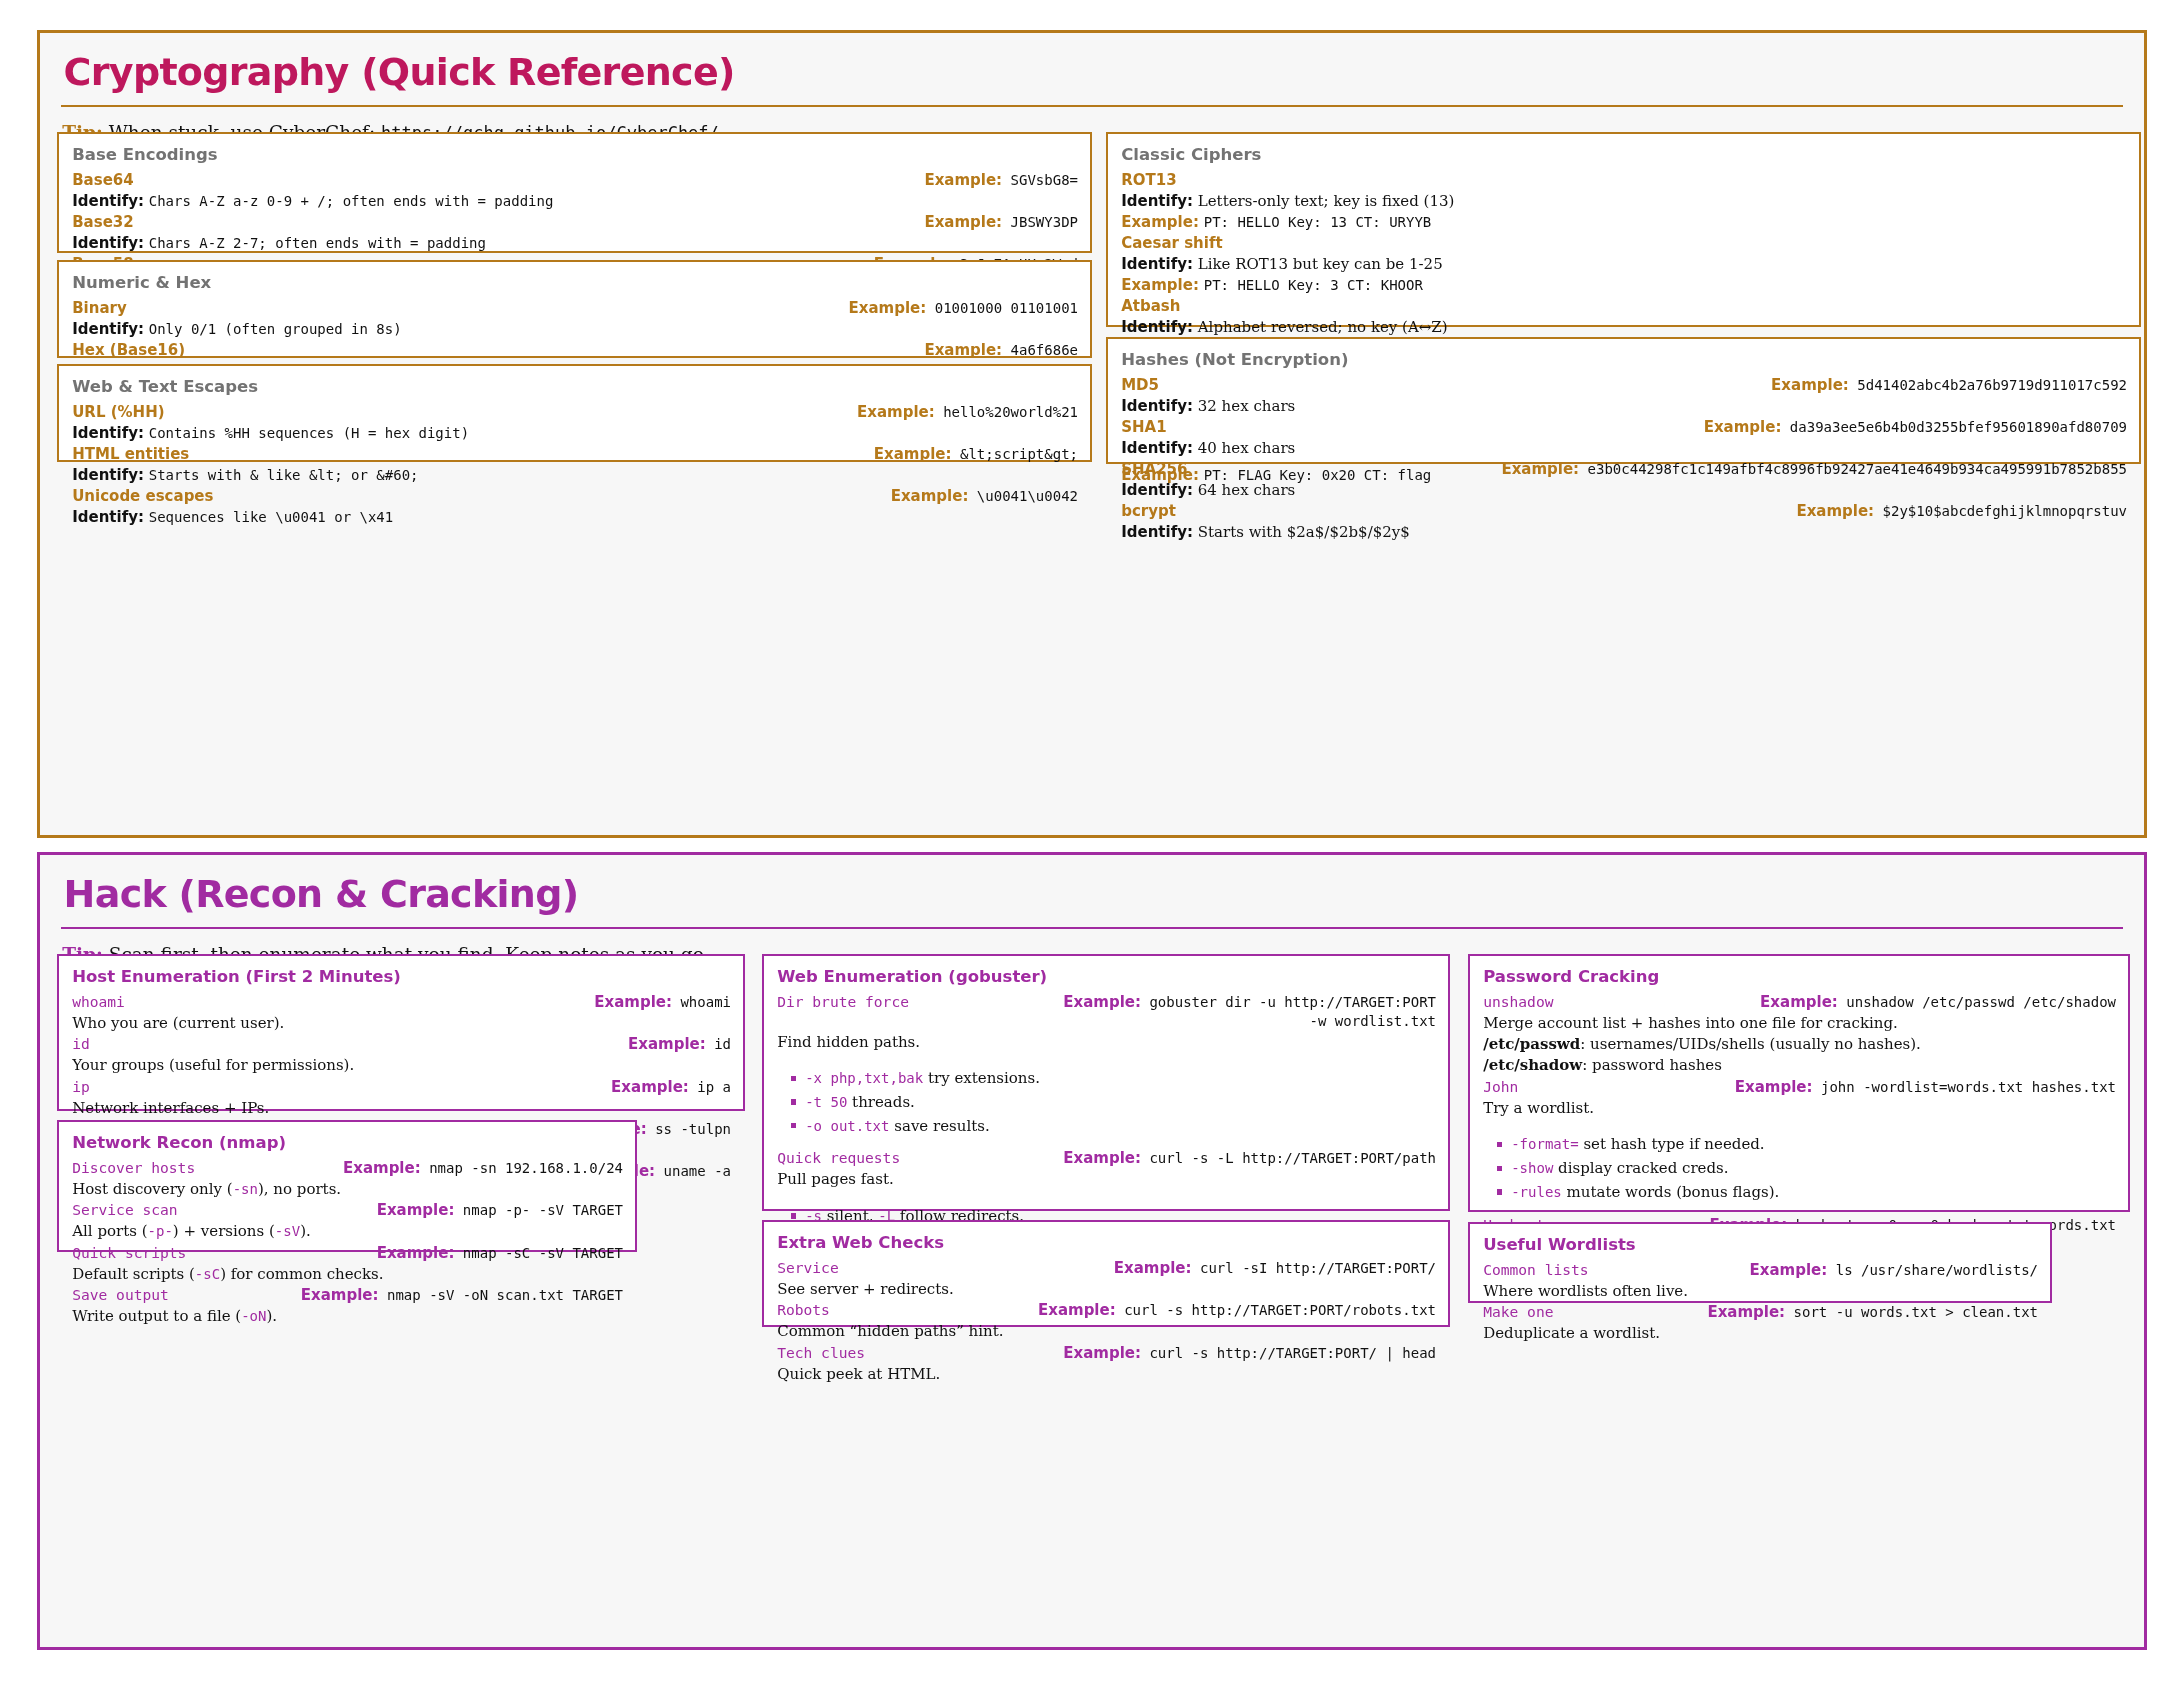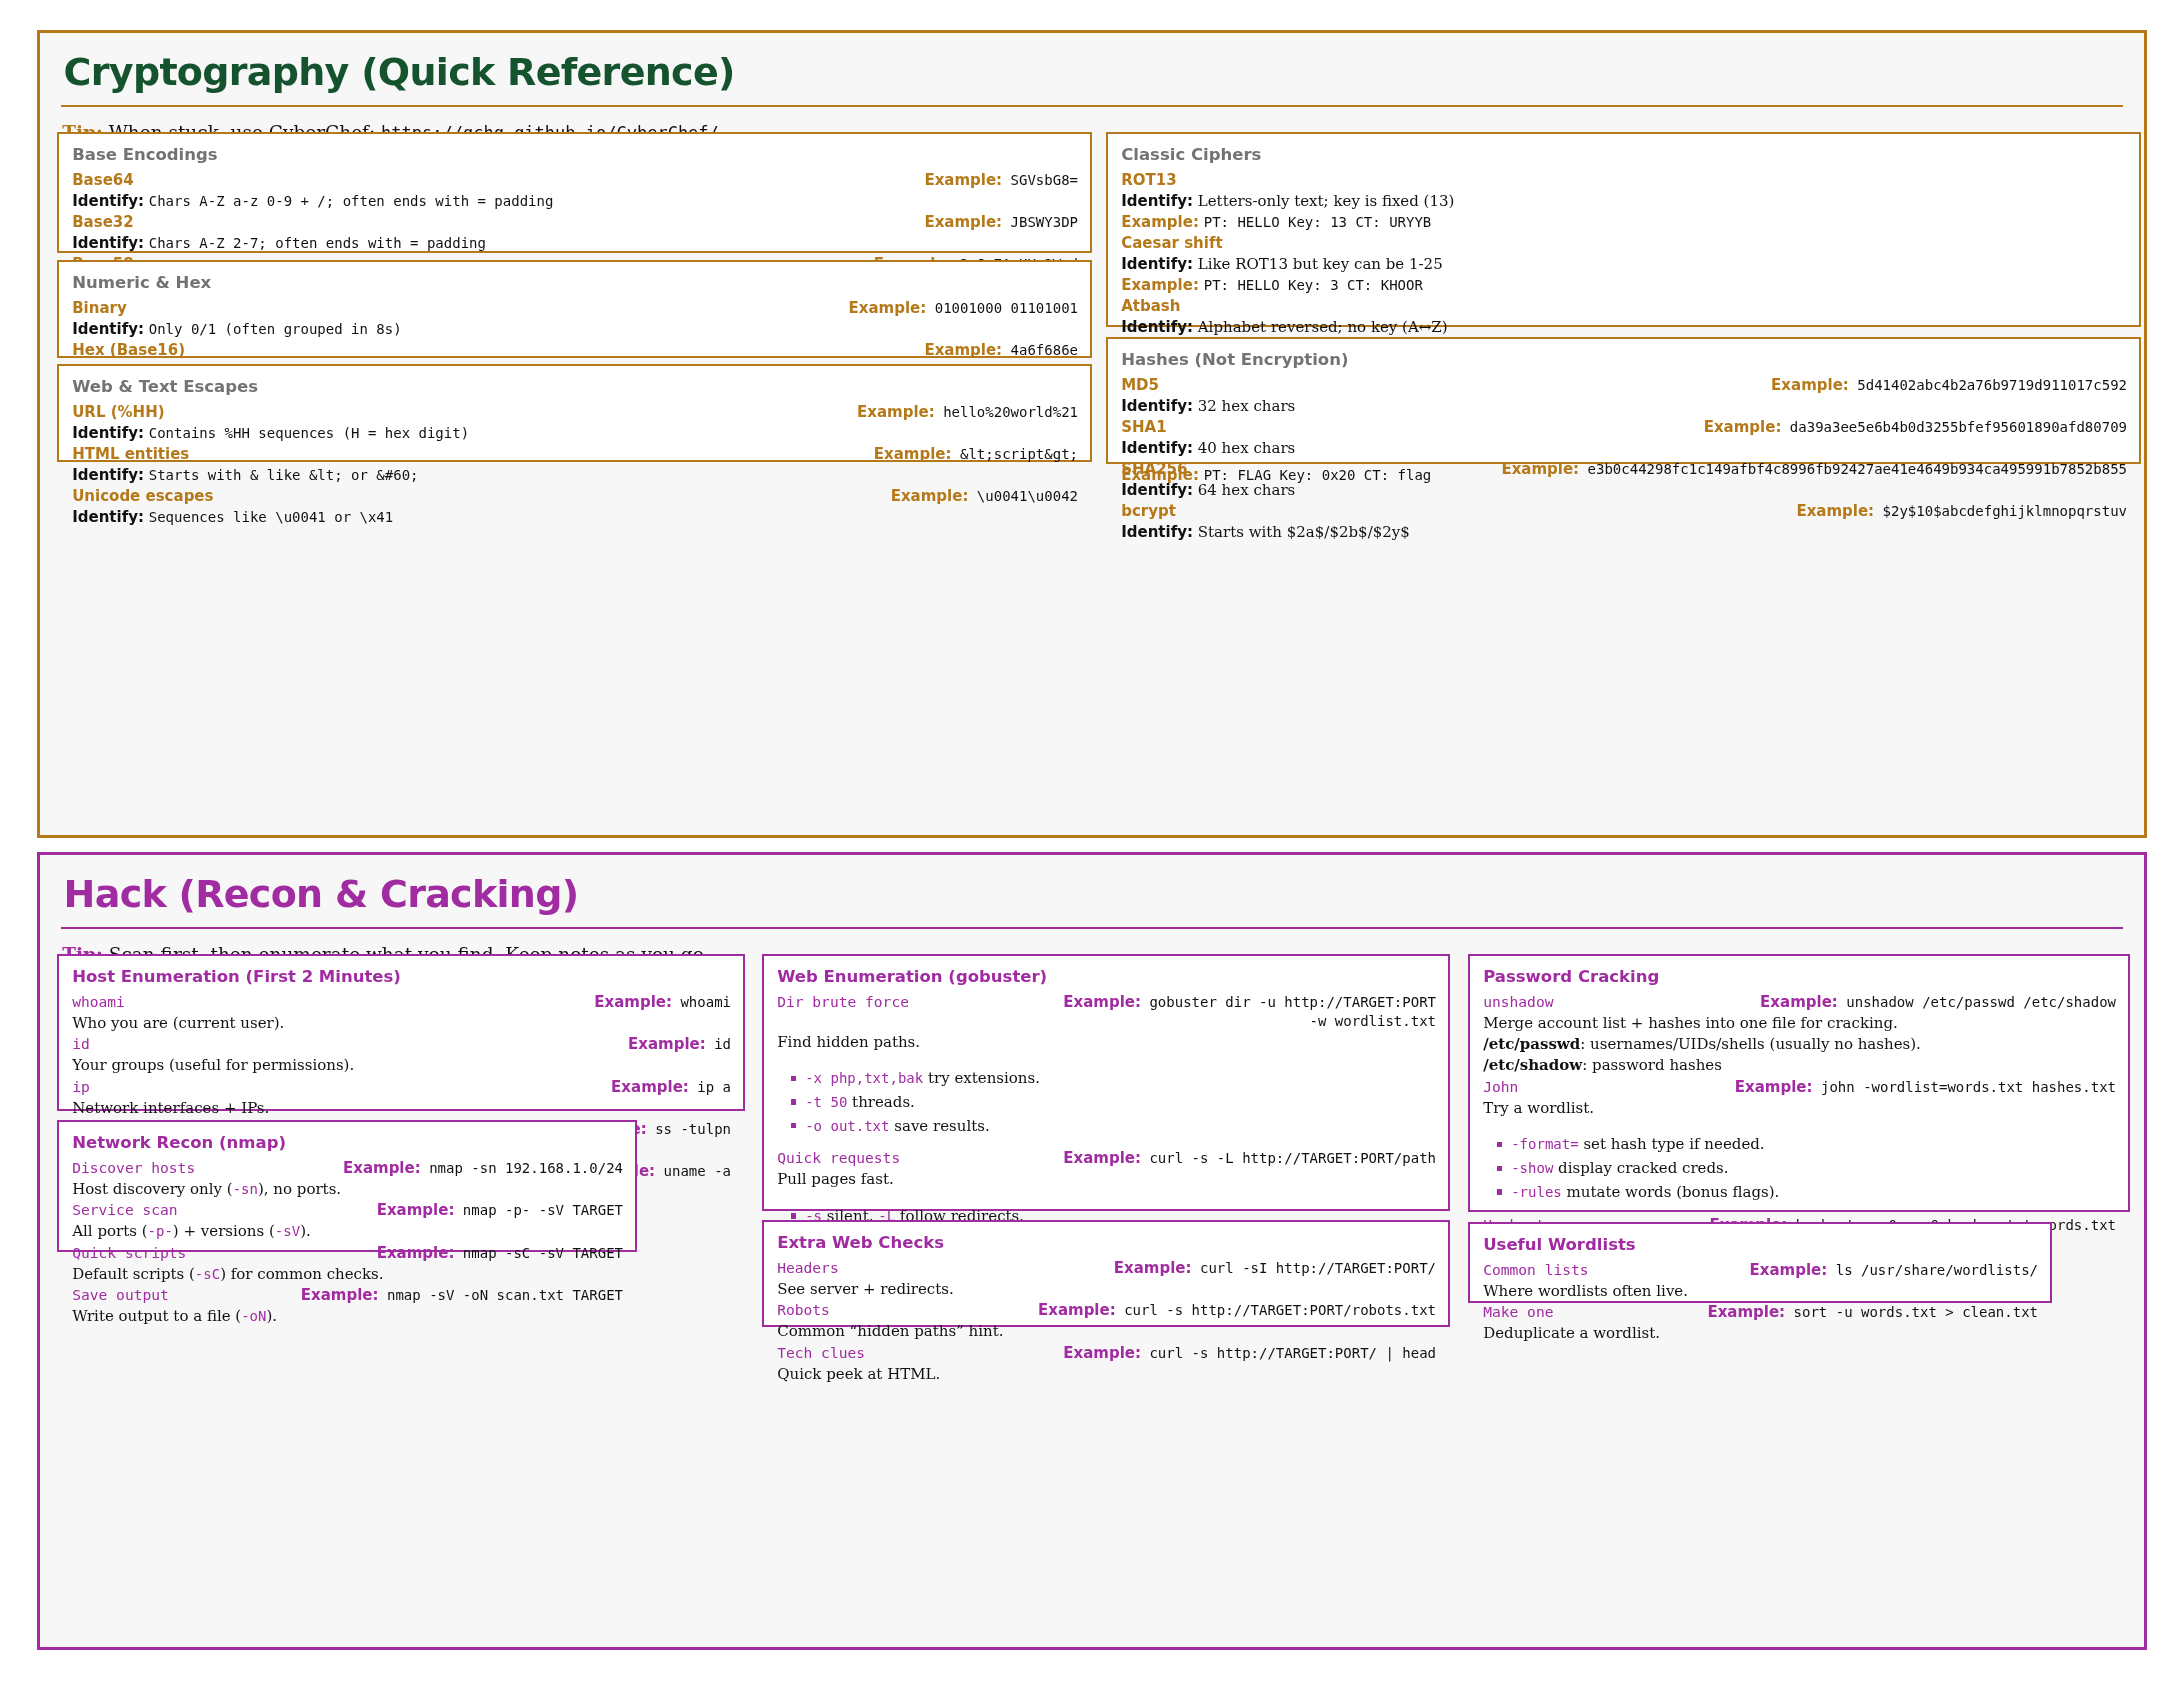--- a/index.html
+++ b/index.html
@@ -45,21 +45,21 @@
   }
 
   .section-title {
     font-family: "DejaVu Sans", sans-serif;
     font-weight: bold;
     font-size: 38px;
     letter-spacing: -0.7px;
     line-height: 1.05;
     margin: 8px 0 0 6.6px;
   }
-  .crypto .section-title { color: #14532d; }
+  .crypto .section-title { color: #be185d; }
   .hack   .section-title { color: #a12ba1; }
 
   .title-rule {
     height: 2.6px;
     margin: 12px 4px 0 4px;
   }
   .crypto .title-rule { background: #b5791a; }
   .hack   .title-rule { background: #a12ba1; }
 
   .tip-line {
@@ -435,21 +435,21 @@
       <ul class="bullets">
         <li><span class="flag">-s</span><span> silent, </span><span class="flag">-L</span><span> follow redirects.</span></li>
         <li><span class="flag">-I</span><span> headers only.</span></li>
       </ul>
     </div>
 
     <div class="card" style="left:722px; top:365px; width:688px; height:107px;">
       <div class="card-title">Extra Web Checks</div>
 
       <div class="entry-head">
-        <span class="term">Headers</span>
+        <span class="term">Service</span>
         <span class="ex"><span class="ex-label">Example:</span> <span>curl -sI http://TARGET:PORT/</span></span>
       </div>
       <div class="desc">See server + redirects.</div>
 
       <div class="entry-head">
         <span class="term">Robots</span>
         <span class="ex"><span class="ex-label">Example:</span> <span>curl -s http://TARGET:PORT/robots.txt</span></span>
       </div>
       <div class="desc">Common “hidden paths” hint.</div>
 

